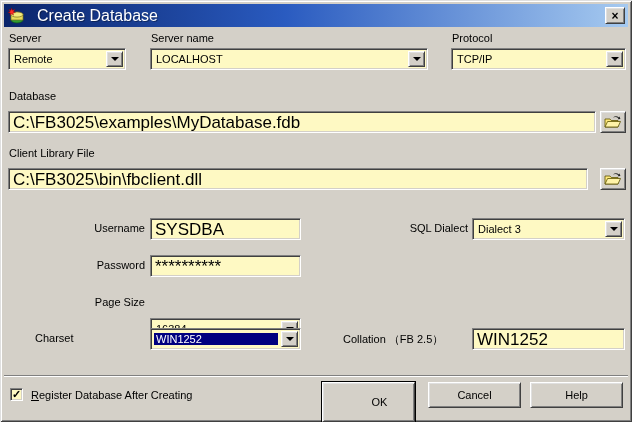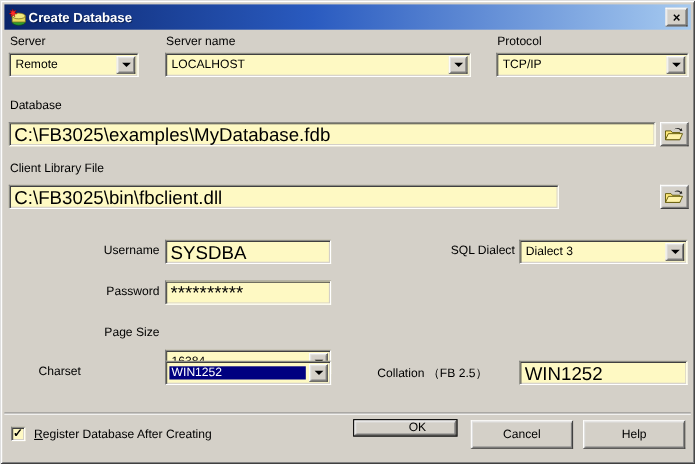--- a/index.html
+++ b/index.html
@@ -9,21 +9,21 @@
     font-family:"Liberation Sans",sans-serif;font-size:11px;color:#000;
     box-shadow: inset 1px 1px 0 #dfdfdf, inset -1px -1px 0 #404040,
                 inset 2px 2px 0 #ffffff, inset -2px -2px 0 #808080;
     overflow:hidden;
   }
   .titlebar{
     position:absolute;left:4px;top:4px;right:4px;height:23px;
     background:linear-gradient(to right,#0a246a,#2a5bc0 45%,#a6caf0);
     display:flex;align-items:center;padding:0 3px 0 4px;
   }
-  .title-text{color:#fff;font-weight:bold;font-size:12px;margin-left:2px;flex:1;
+  .title-text{color:#fff;font-weight:normal;font-size:16px;margin-left:13px;flex:1;
     text-shadow:1px 1px 0 rgba(0,0,0,.35);}
   .raised{
     background:#d4d0c8;border:1px solid;border-color:#fff #404040 #404040 #fff;
     box-shadow: inset 1px 1px 0 #dfdfdf, inset -1px -1px 0 #808080;
   }
   .close-btn{position:relative;width:20px;height:17px;display:flex;align-items:center;justify-content:center;
     font-weight:bold;font-size:12px;line-height:1;cursor:default;}
   .lbl{position:absolute;height:14px;white-space:nowrap;}
   .r{text-align:right;}
   .sunken{
@@ -96,21 +96,21 @@
   <input class="tb sunken" style="left: 8px; top: 111px; width: 588px; height: 22px;" type="text" value="C:\FB3025\examples\MyDatabase.fdb">
   <div class="raised fbtn" style="left:600px;top:111px;width:26px;height:22px;">
     <svg width="18" height="14" viewBox="0 0 18 14">
       <path d="M1 4 h5 l1.2 1.5 H14 V12 H1 Z" fill="#ffe97a" stroke="#5a5200" stroke-width="0.8"></path>
       <path d="M1 12 L3.6 6.5 H16.5 L14 12 Z" fill="#fff3a8" stroke="#5a5200" stroke-width="0.8"></path>
       <path d="M9 2.5 q3-2.5 6 0 l0.4-1.2 1 2.6 -2.7 0.4 0.7-1 q-2.5-2-5.4-0.8 Z" fill="#202020"></path>
     </svg>
   </div>
 
   <div class="lbl" style="left:9px;top:147px;">Client Library File</div>
-  <input class="tb sunken" style="left: 8px; top: 168px; width: 500px; height: 22px;" type="text" value="C:\FB3025\bin\fbclient.dll">
+  <input class="tb sunken" style="left: 8px; top: 168px; width: 580px; height: 22px;" type="text" value="C:\FB3025\bin\fbclient.dll">
   <div class="raised fbtn" style="left:600px;top:168px;width:26px;height:22px;">
     <svg width="18" height="14" viewBox="0 0 18 14">
       <path d="M1 4 h5 l1.2 1.5 H14 V12 H1 Z" fill="#ffe97a" stroke="#5a5200" stroke-width="0.8"></path>
       <path d="M1 12 L3.6 6.5 H16.5 L14 12 Z" fill="#fff3a8" stroke="#5a5200" stroke-width="0.8"></path>
       <path d="M9 2.5 q3-2.5 6 0 l0.4-1.2 1 2.6 -2.7 0.4 0.7-1 q-2.5-2-5.4-0.8 Z" fill="#202020"></path>
     </svg>
   </div>
 
   <div class="lbl r" style="left:35px;top:222px;width:110px;">Username</div>
   <input class="tb sunken" style="left: 150px; top: 218px; width: 151px; height: 22px;" type="text" value="SYSDBA">
@@ -147,17 +147,17 @@
 
   <div class="groove" style="top:375px;"></div>
 
   <div class="chk sunken" style="left:10px;top:388px;">
     <span>✓</span>
   </div>
   <div class="lbl" style="left:31px;top:389px;">
     <span style="text-decoration:underline;">R</span><span>egister Database After Creating</span>
   </div>
 
-  <div class="btn raised default" style="left:322px;top:382px;width:93px;height:14px;padding-left:22px;">OK</div>
+  <div class="btn raised default" style="left:322px;top:382px;width:93px;height:40px;padding-left:22px;">OK</div>
   <div class="btn raised" style="left:428px;top:382px;width:93px;height:26px;">Cancel</div>
   <div class="btn raised" style="left:530px;top:382px;width:93px;height:26px;">Help</div>
 
 </div>
 
 </body></html>

